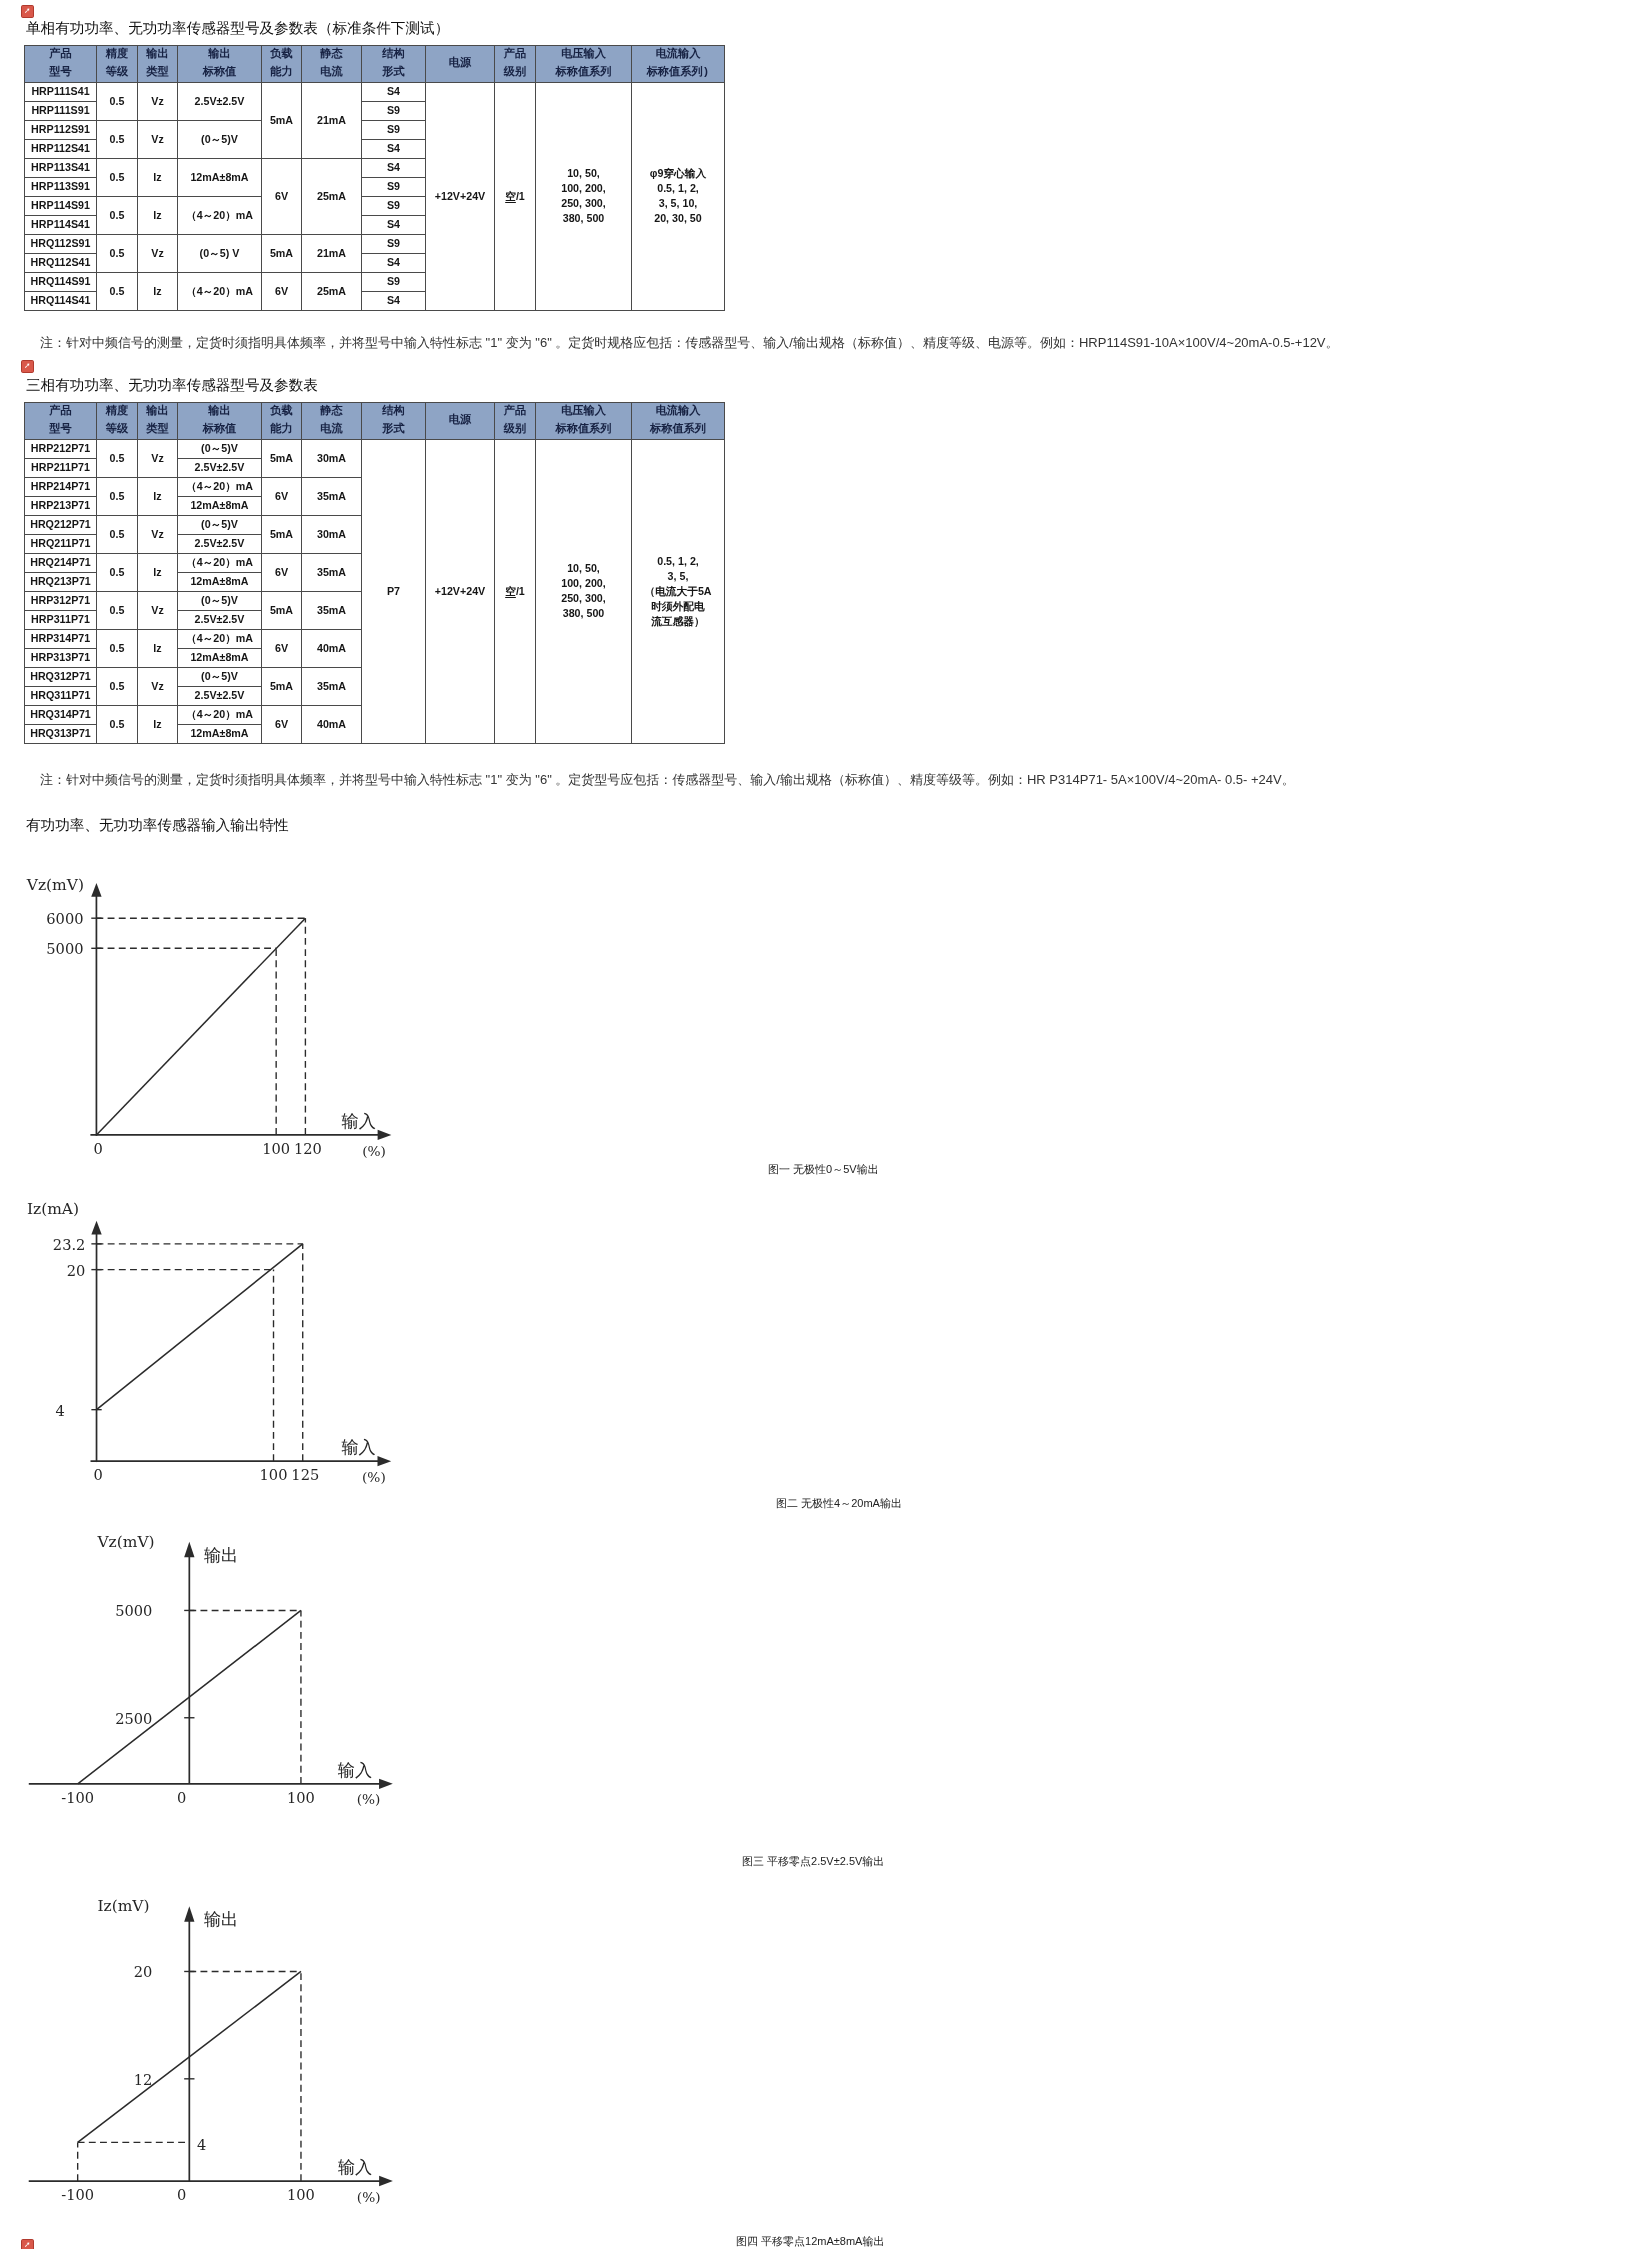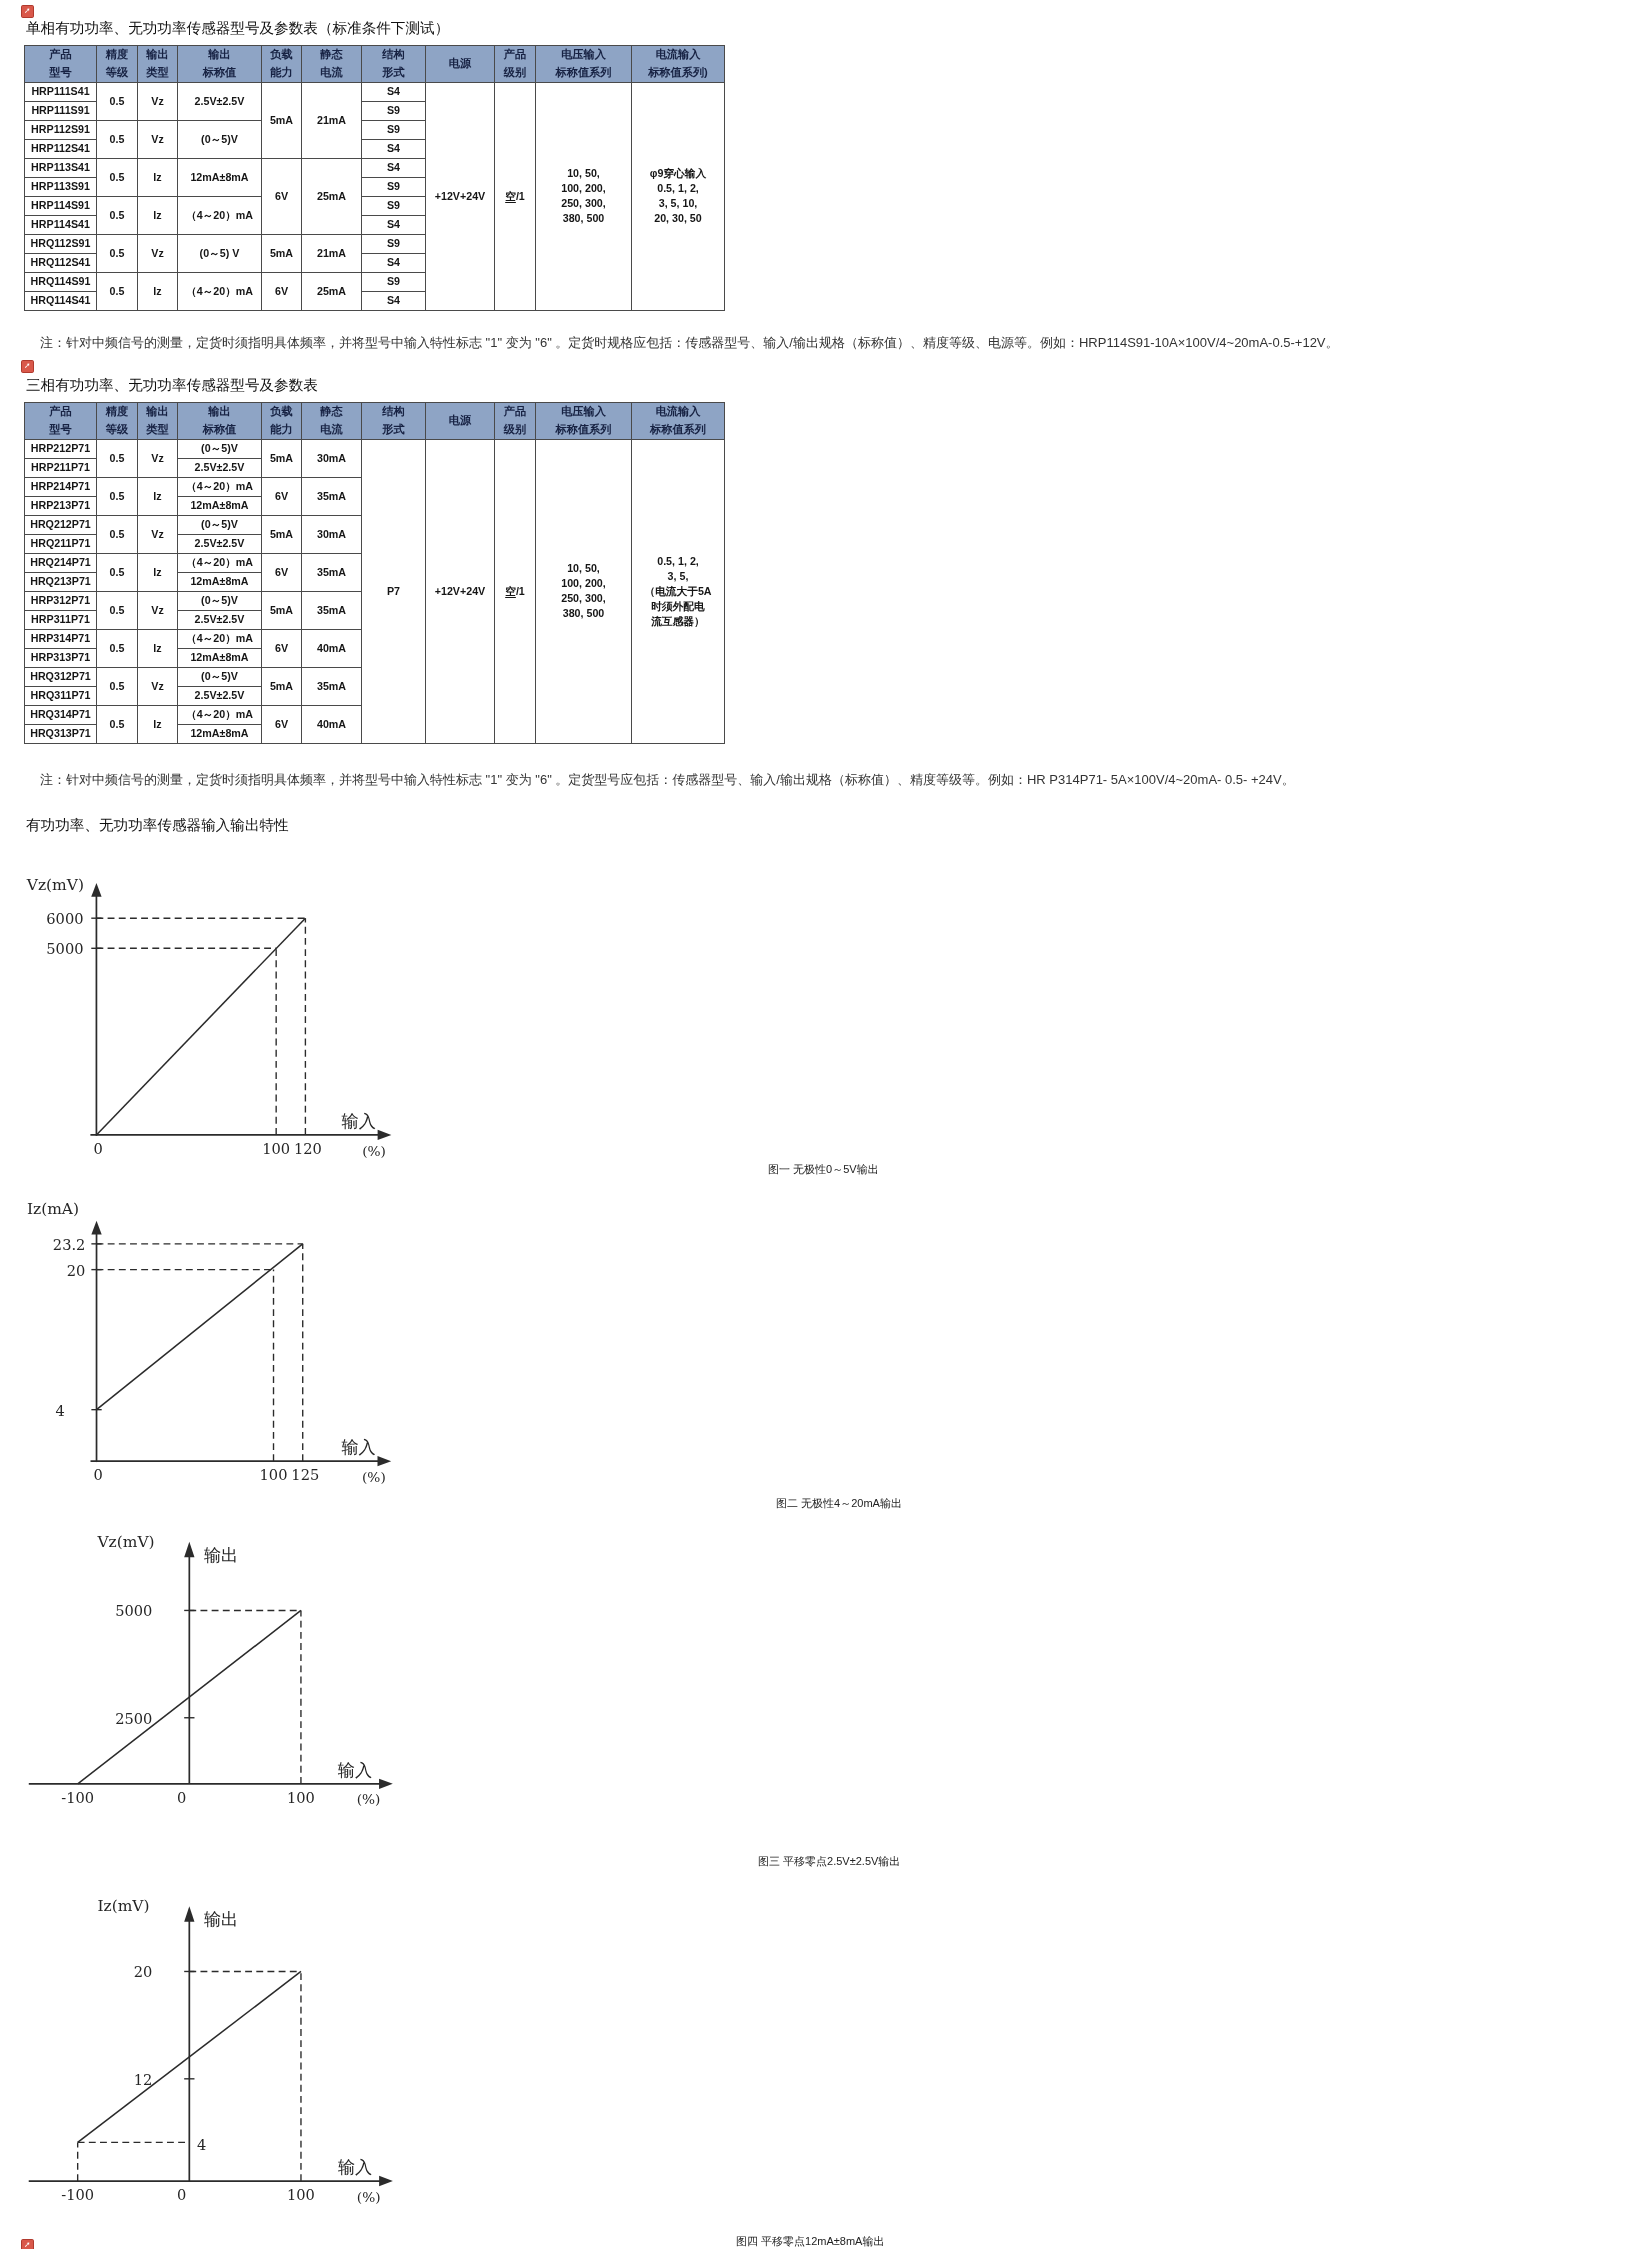--- a/index.html
+++ b/index.html
@@ -6,21 +6,21 @@
   .page{position:relative;width:1651px;height:2250px;background:#ffffff;overflow:hidden;
         font-family:"Liberation Sans","DejaVu Sans",sans-serif;}
   .abs{position:absolute;white-space:nowrap;}
   .doc-title{font-size:14.6px;font-weight:400;color:#111;}
   .note{font-size:13px;color:#333;}
   .marker{position:absolute;width:11.2px;height:11.2px;background:#d9584a;border:0.9px solid #b03a2e;
           border-radius:1.7px;color:#fff;font-size:7.7px;line-height:10.3px;text-align:center;}
   .t-wrap table{border-collapse:collapse;table-layout:fixed;}
   .t-wrap th,.t-wrap td{border:0.9px solid #4a4a4a;text-align:center;vertical-align:middle;padding:0 1.7px;overflow:hidden;}
   .t-wrap th{background:#8ea4c5;color:#172243;font-size:11.2px;font-weight:700;line-height:1.6;}
-  .t-wrap thead tr{height:24px;}
+  .t-wrap thead tr{height:24px;font-family:Liberation Mono, monospace;}
   .t-wrap tbody tr{height:19px;margin-top:28px;}
   .t-wrap td{font-size:10.7px;font-weight:700;color:#161616;white-space:pre-line;line-height:1.4;}
   .t-wrap td u{text-underline-offset:1.7px;}
   .t-wrap table{border:1.7px solid #3d3d3d;}
   svg.chart{position:absolute;overflow:visible;}
   svg.chart .ax{stroke:#2b2b2b;stroke-width:2;fill:none;}
   svg.chart .ln{stroke:#2b2b2b;stroke-width:1.8;fill:none;}
   svg.chart .dash{stroke:#2b2b2b;stroke-width:1.6;fill:none;stroke-dasharray:8 5;}
   svg.chart .tick{stroke:#2b2b2b;stroke-width:1.6;}
   svg.chart .arr{fill:#2b2b2b;}
@@ -373,21 +373,21 @@
     <text class="axlbl" x="98" y="36">Vz(mV)</text>
     <text class="cjk" x="222" y="52">输出</text>
     <text class="num" text-anchor="end" x="162" y="117">5000</text>
     <text class="num" text-anchor="end" x="162" y="242">2500</text>
     <text class="num" text-anchor="middle" x="75" y="334">-100</text>
     <text class="num" text-anchor="middle" x="196" y="334">0</text>
     <text class="num" text-anchor="middle" x="335" y="334">100</text>
     <text class="cjk" x="378" y="303">输入</text>
     <text class="unit" x="400" y="336">(%)</text>
   </svg>
-  <div class="abs caption" style="left:742px;top:1854px;margin-left:16px;">图三 平移零点2.5V±2.5V输出</div>
+  <div class="abs caption" style="left:742px;top:1854px;">图三 平移零点2.5V±2.5V输出</div>
 
   <svg class="chart" style="left:13px;top:1877px;" width="387" height="365" viewBox="0 0 450 425">
     <line class="ax" x1="205" y1="48" x2="205" y2="354"></line>
     <polygon class="arr" points="199,52 211,52 205,34"></polygon>
     <line class="ax" x1="18" y1="354" x2="428" y2="354"></line>
     <polygon class="arr" points="426,348 426,360 442,354"></polygon>
     <line class="tick" x1="199" y1="110" x2="211" y2="110"></line>
     <line class="tick" x1="199" y1="235" x2="211" y2="235"></line>
     <line class="dash" x1="205" y1="110" x2="335" y2="110"></line>
     <line class="dash" x1="335" y1="354" x2="335" y2="110"></line>

